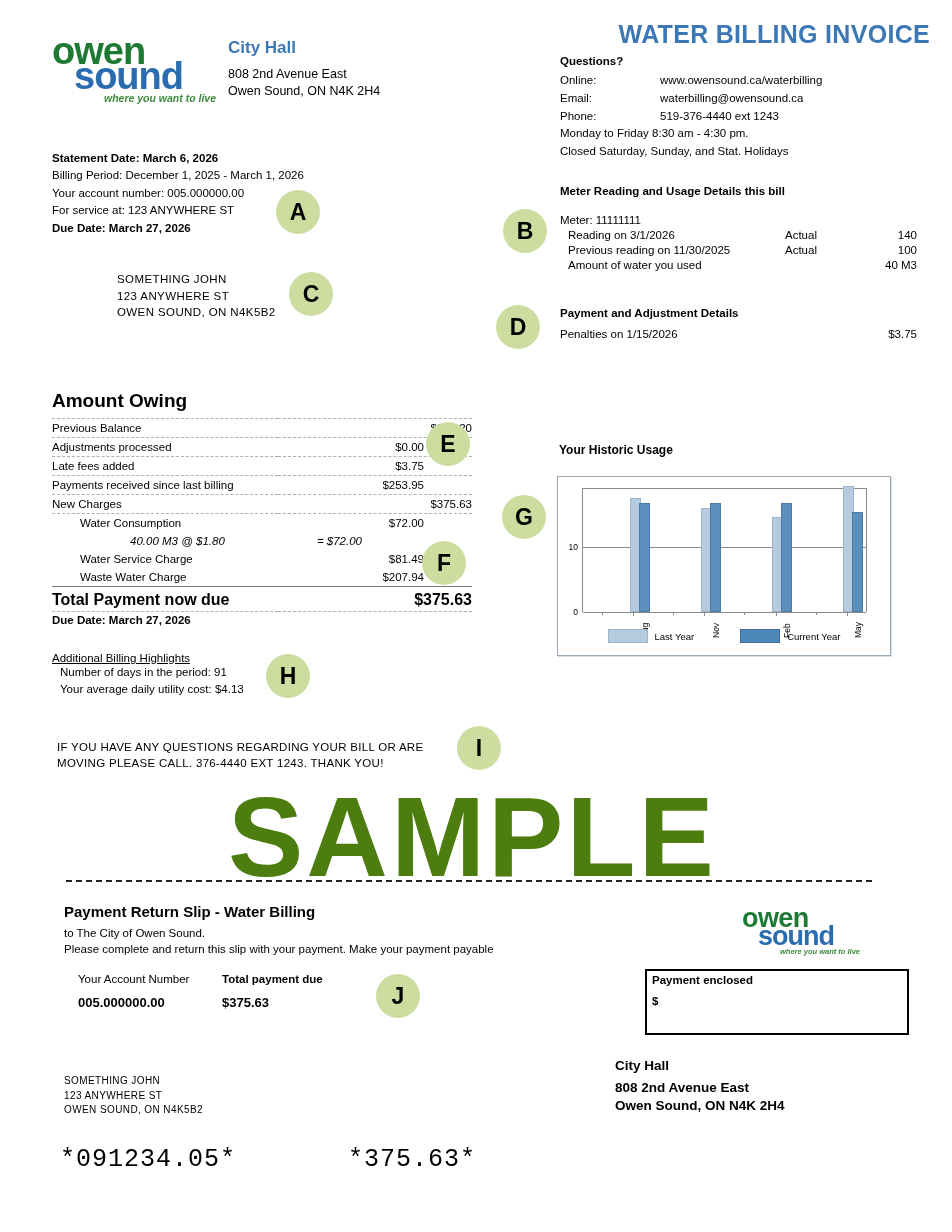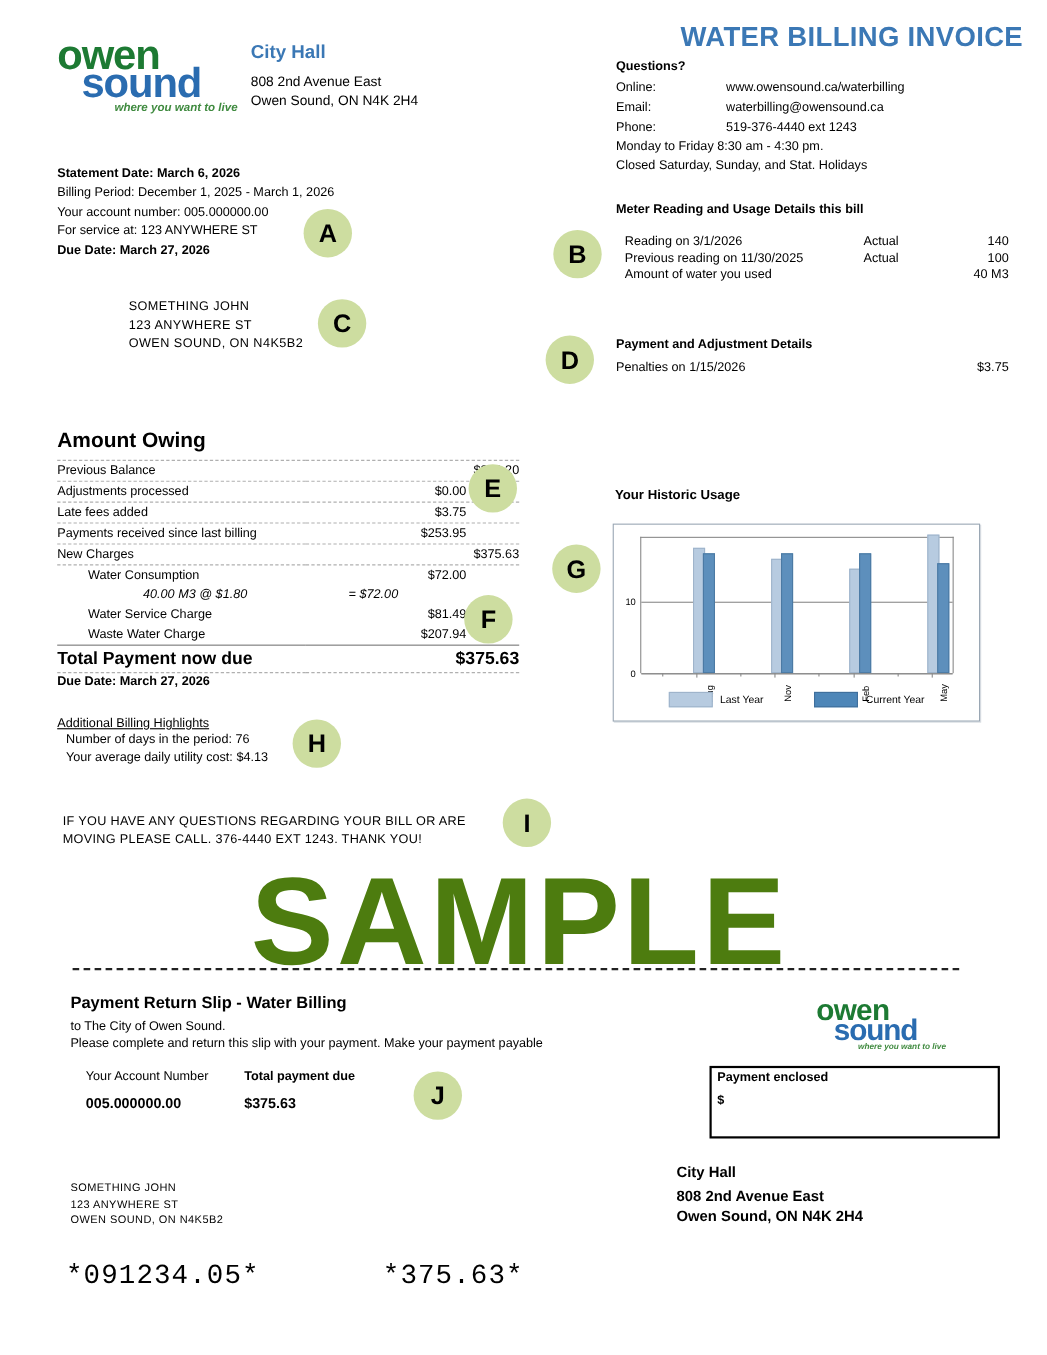--- a/index.html
+++ b/index.html
@@ -138,20 +138,23 @@
 
 <div class="abs addr-block" style="left:117px;top:271px;">
   <div>SOMETHING JOHN</div>
   <div>123 ANYWHERE ST</div>
   <div>OWEN SOUND, ON  N4K5B2</div>
 </div>
 
 <div class="abs sec-head" style="left:560px;top:185px;">Meter Reading and Usage Details this bill</div>
 <table class="abs meter-tbl" style="left:560px;top:212px;">
   <tbody>
+      <tr>
+    <td colspan="3">Meter: 11111111</td>
+  </tr>
   <tr>
     <td class="ind">Reading on 3/1/2026</td>
     <td class="c-act">Actual</td>
     <td class="c-val">140</td>
   </tr>
   <tr>
     <td class="ind">Previous reading on 11/30/2025</td>
     <td class="c-act">Actual</td>
     <td class="c-val">100</td>
   </tr>
@@ -217,21 +220,21 @@
     <td class="v">$375.63</td>
   </tr>
   <tr class="due">
     <td colspan="2">Due Date: March 27, 2026</td>
   </tr>
 </tbody>
   </table>
 
 <div class="abs" style="left:52px;top:652px;">
   <div class="hl-title">Additional Billing Highlights</div>
-  <div class="hl-row">Number of days in the period: 76</div>
+  <div class="hl-row">Number of days in the period: 91</div>
   <div class="hl-row">Your average daily utility cost: $4.13</div>
 </div>
 
 <div class="abs notice" style="left:57px;top:740px;">
   <div>IF YOU HAVE ANY QUESTIONS REGARDING YOUR BILL OR ARE</div>
   <div>MOVING PLEASE CALL. 376-4440 EXT 1243. THANK YOU!</div>
 </div>
 
 <div class="abs chart-title" style="left:559px;top:443px;">Your Historic Usage</div>
 <div class="abs chart-box" style="left:557px;top:476px;">

